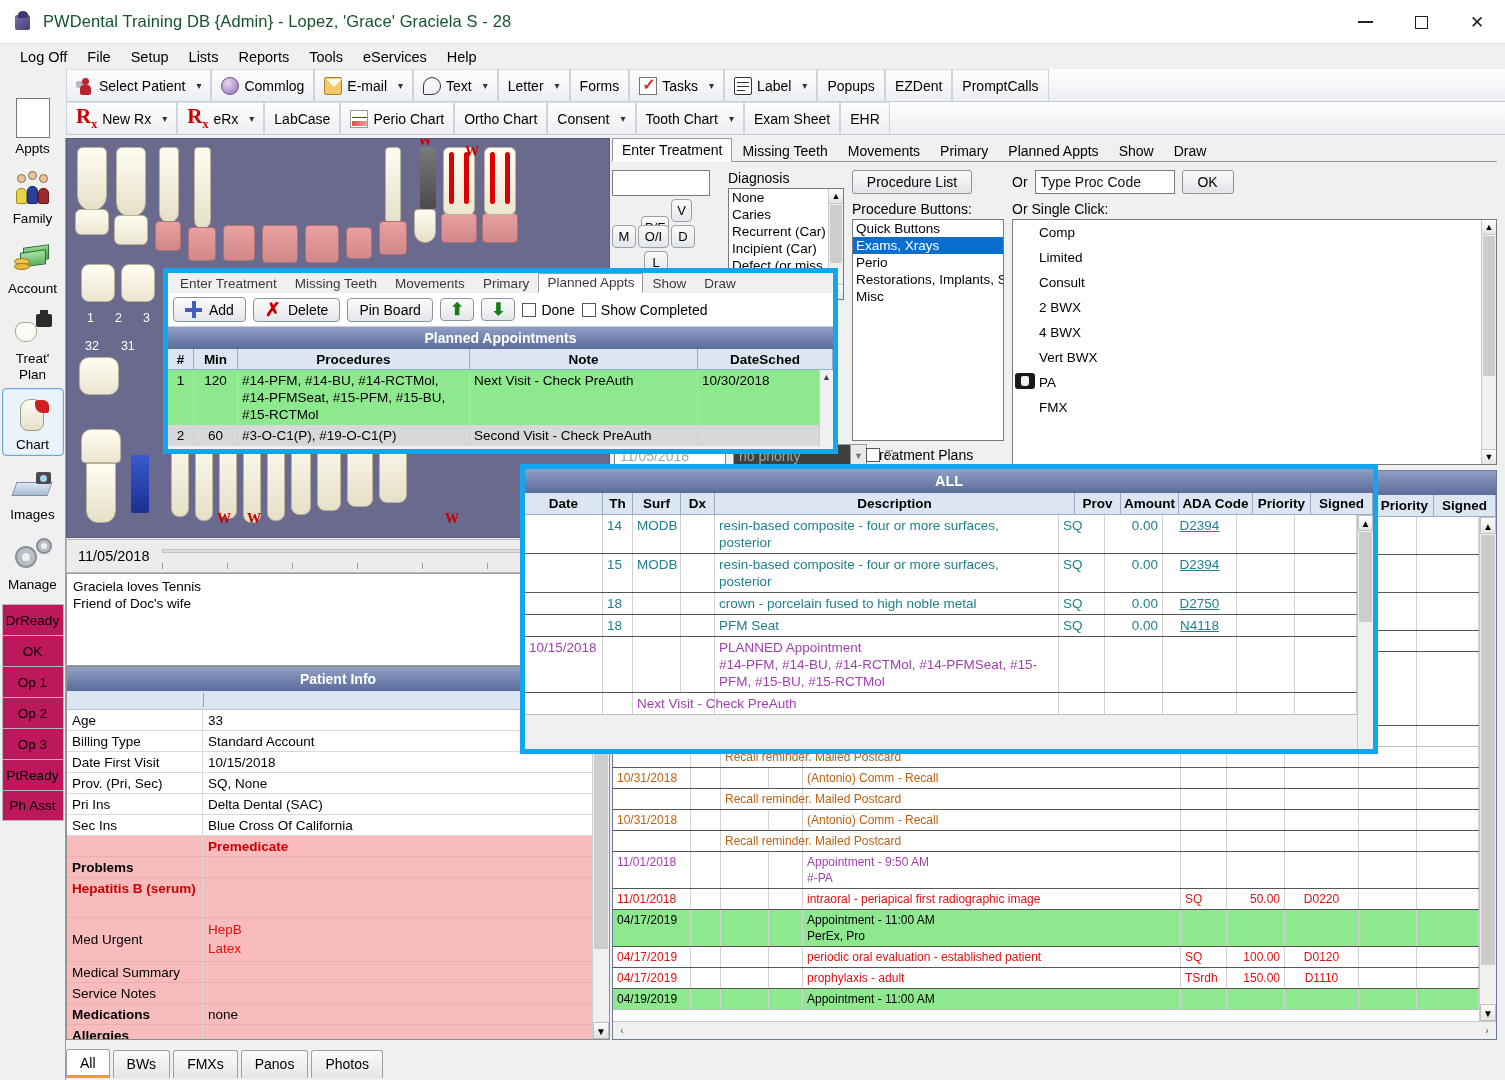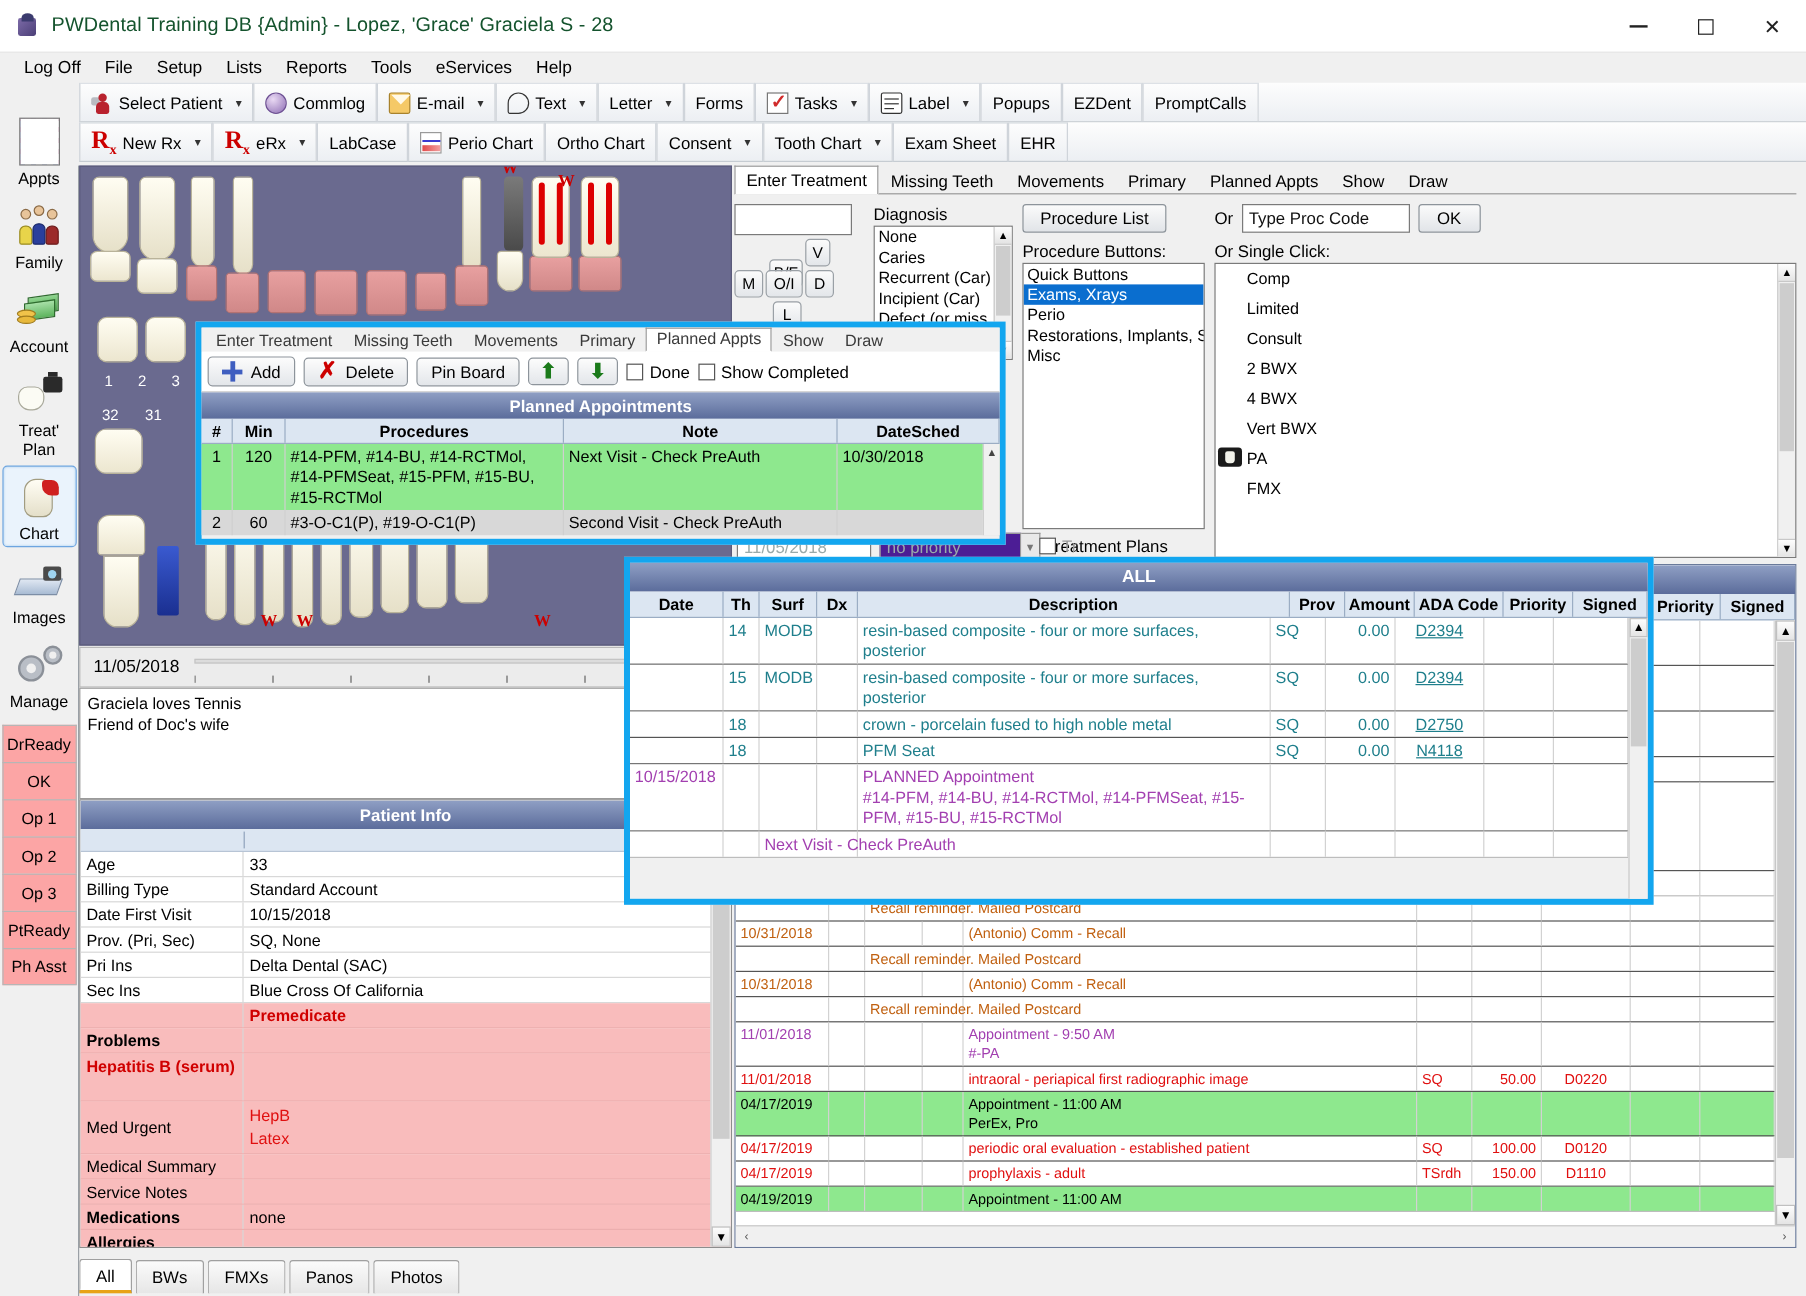--- a/index.html
+++ b/index.html
@@ -126,21 +126,21 @@
   
   .g-mg .gear{position:absolute;border-radius:50%;background:#b9bec6;border:2px solid #8b9098;}
   .g-mg .gear::after{content:"";position:absolute;left:50%;top:50%;transform:translate(-50%,-50%);background:#f0f0f0;border-radius:50%;}
   .g-mg .g1{left:4px;top:12px;width:22px;height:22px;}
   .g-mg .g1::after{width:8px;height:8px;}
   .g-mg .g2{right:3px;top:4px;width:16px;height:16px;}
   .g-mg .g2::after{width:6px;height:6px;}
 
   .statbtn{
     width:62px;height:31px;display:flex;align-items:center;justify-content:center;
-    background:#fca5a5;border:1px solid #b6b6b6;border-bottom:none;
+    background:#be185d;border:1px solid #b6b6b6;border-bottom:none;
     font-size:13.5px; cursor:default;
   }
   .statbtn:last-of-type{ border-bottom:1px solid #b6b6b6; }
 
   
   .chartpane{
     position:absolute; left:66px; top:138px; width:544px; height:400px;
     background:#6a6a8f; overflow:hidden; border:1px solid #5a5a7a;
   }
   .toothrow{ position:absolute; display:flex; }
@@ -802,21 +802,21 @@
           <div class="ar">▲</div>
           <div class="th" style="height:140px;"></div>
           <div class="ar bot">▼</div>
         </div>
       </div>
     </div>
   </div>
 </div>
 
 <div class="hidden-field" style="left:614px; top:444px; width:112px; height:24px; border:1px solid #7a7a7a; background:#fff; display:flex;align-items:center;padding-left:5px;color:#9aa;">11/05/2018</div>
-<div class="hidden-field" style="left:733px; top:444px; width:118px; height:24px; border:1px solid #9a9a9a; background:#4c1d95; display:flex;align-items:center;padding-left:5px;color:#9aa;">no priority</div>
+<div class="hidden-field" style="left:733px; top:444px; width:118px; height:24px; border:1px solid #9a9a9a; background:#404040; display:flex;align-items:center;padding-left:5px;color:#9aa;">no priority</div>
 <div class="hidden-field" style="left:851px; top:444px; width:16px; height:24px; border:1px solid #9a9a9a; border-left:none; background:#e9e9e9; display:flex;align-items:center;justify-content:center;font-size:9px;color:#777;">▼</div>
 <div class="hidden-field" style="left:866px; top:447px; display:flex; align-items:center; gap:5px; color:#999;">
     <span class="ck"></span>
     <span>Tr</span>
   </div>
 
 <div class="allgrid">
   <div class="ag-head">ALL</div>
   <div class="ag-cols">
     <div class="c-date">Date</div>

